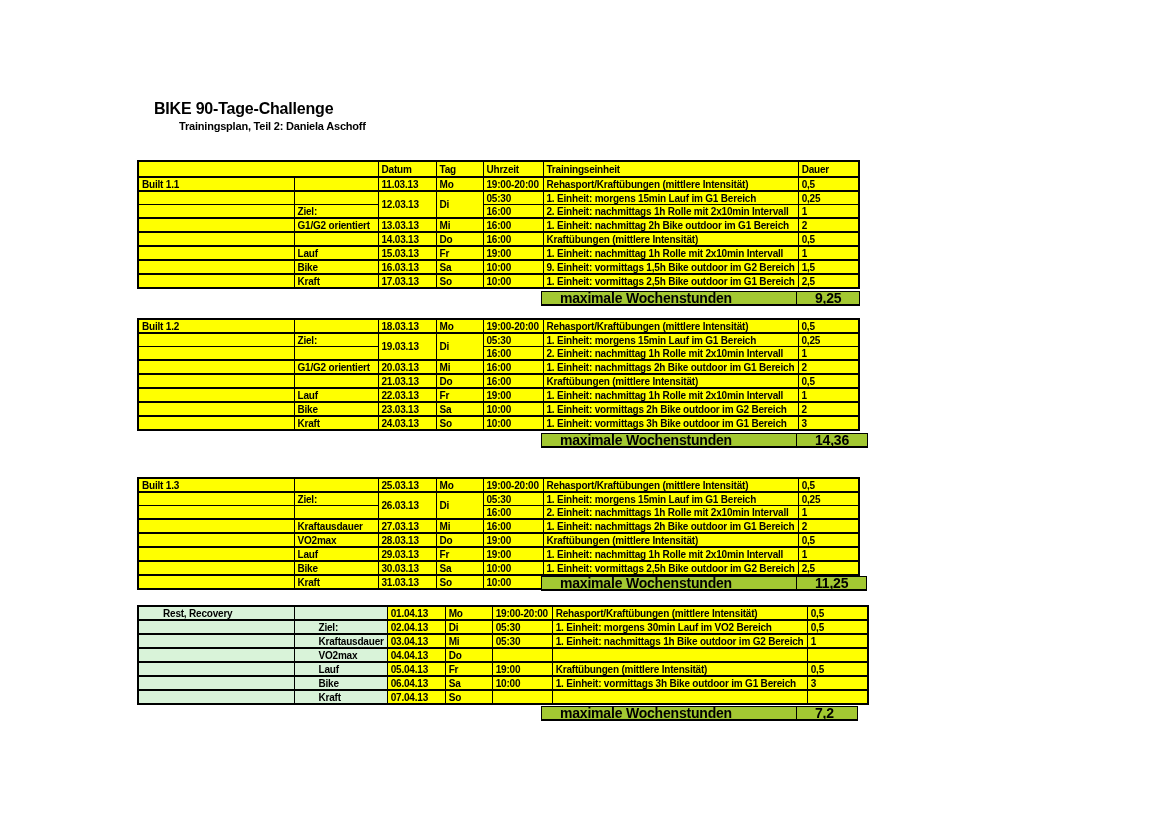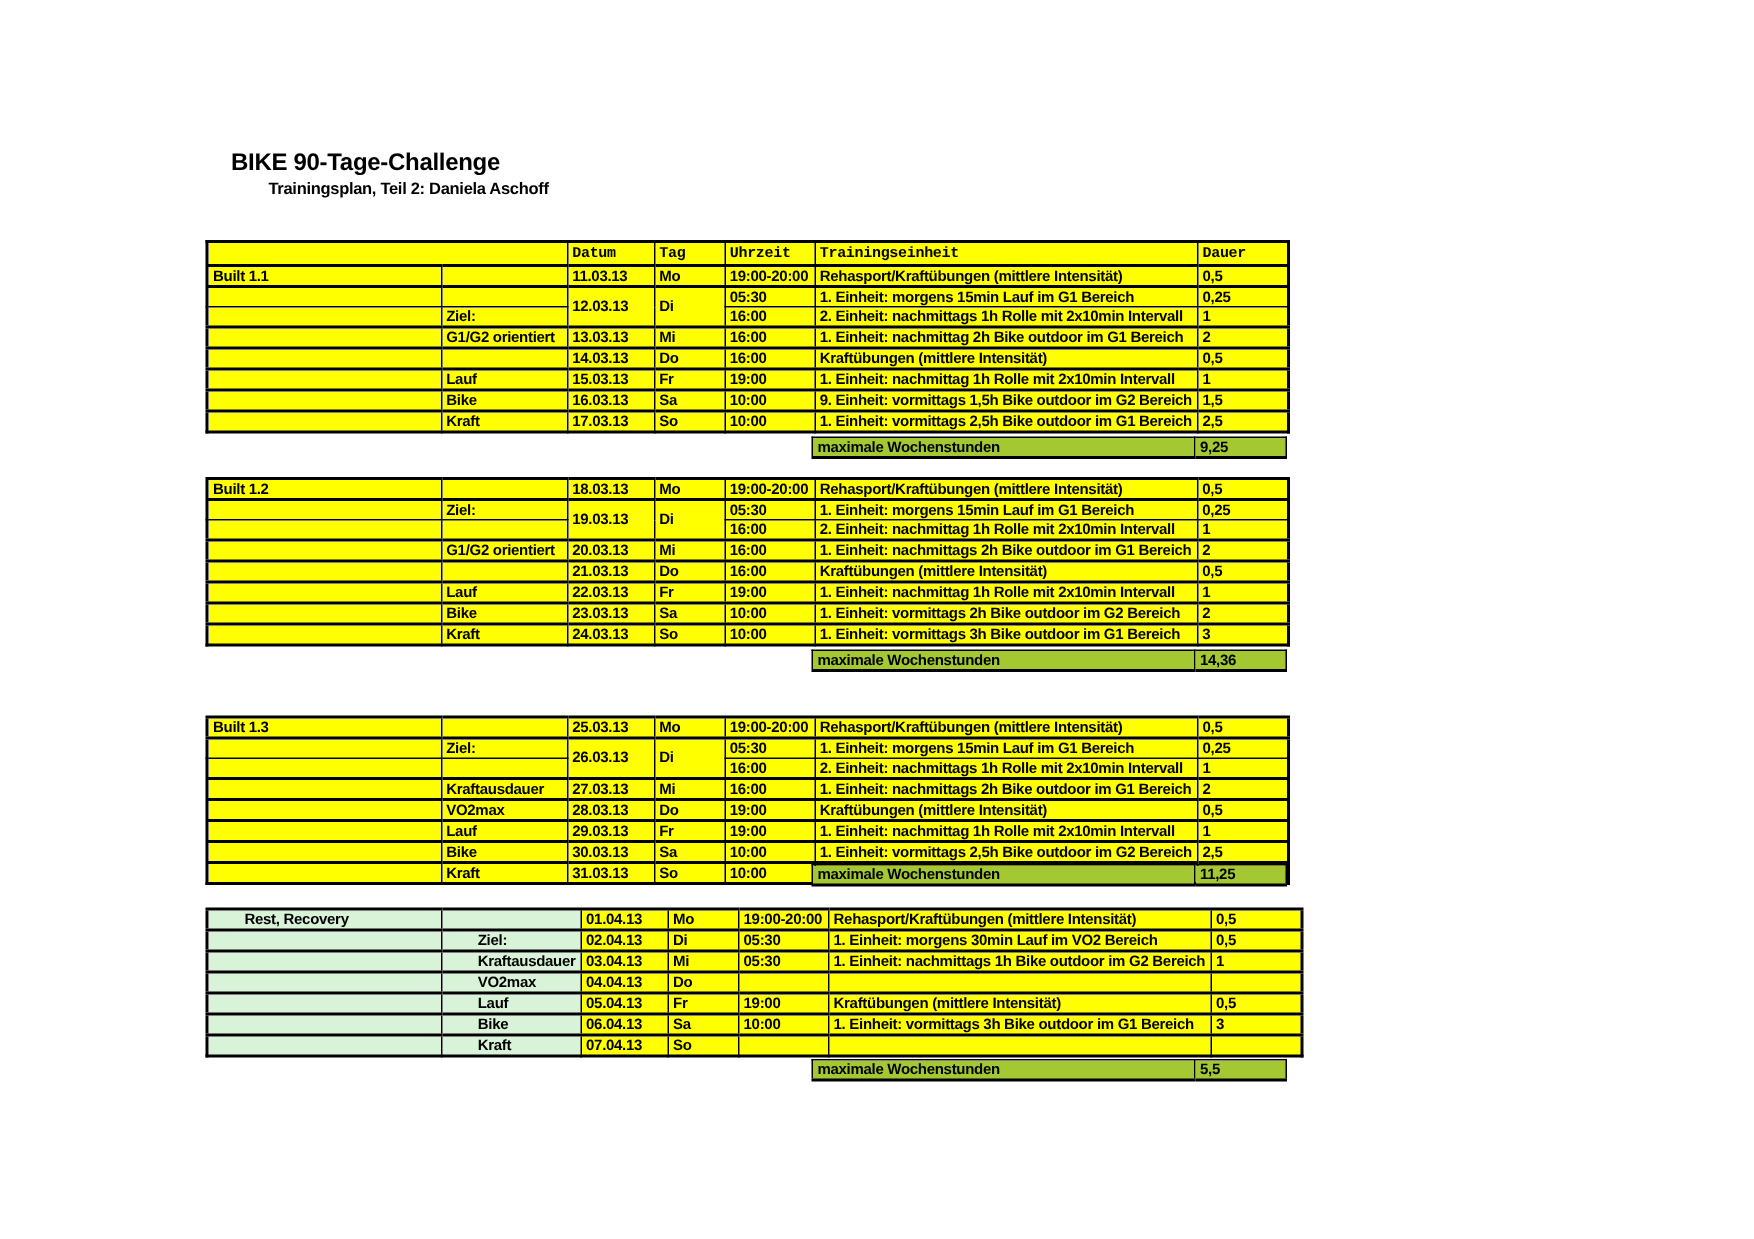--- a/index.html
+++ b/index.html
@@ -37,40 +37,40 @@
     letter-spacing: -0.2px;
     color: #000;
     padding: 0 3px;
     height: 12px;
     line-height: 11px;
     white-space: nowrap;
     overflow: hidden;
     text-align: left;
     vertical-align: middle;
   }
-  .plan thead th { height: 14px; font-family: Liberation Mono, monospace; }
+  .plan thead th { height: 14px; }
   .plan tr.day > td, .plan tr.day > th { border-top: 2px solid #000; }
   .c-col2 { text-align: center; letter-spacing: -0.4px; }
   .c-einheit { letter-spacing: -0.45px; }
   .c-uhrzeit { letter-spacing: -0.35px; }
   td.pale { background: var(--pale); padding-left: 24px; }
 
   table.summary {
     position: absolute;
     border-collapse: collapse;
     table-layout: fixed;
   }
   .summary td {
     background: var(--green);
     border: 1px solid #000;
     border-bottom: 2px solid #000;
-    font-size: 10px;
+    font-size: 14px;
     font-weight: bold;
     letter-spacing: -0.2px;
-    padding: 0 3px;
+    padding: 0 18px;
     height: 12px;
     line-height: 11px;
     white-space: nowrap;
     overflow: hidden;
     vertical-align: middle;
   }
   col.w-col1 { width: 156px; }
   col.w-col2 { width: 84px; }
   col.w-datum { width: 58px; }
   col.w-tag { width: 47px; }
@@ -463,18 +463,18 @@
       </tbody>
   </table>
   <table class="summary" style="left:541px; top:706px;">
     <colgroup>
         <col class="w-slabel">
         <col class="w-svalue">
       </colgroup>
     <tbody>
         <tr>
       <td>maximale Wochenstunden</td>
-      <td>5,5</td>
+      <td>7,2</td>
     </tr>
   </tbody>
     </table>
 
 </div>
 
 </body></html>

